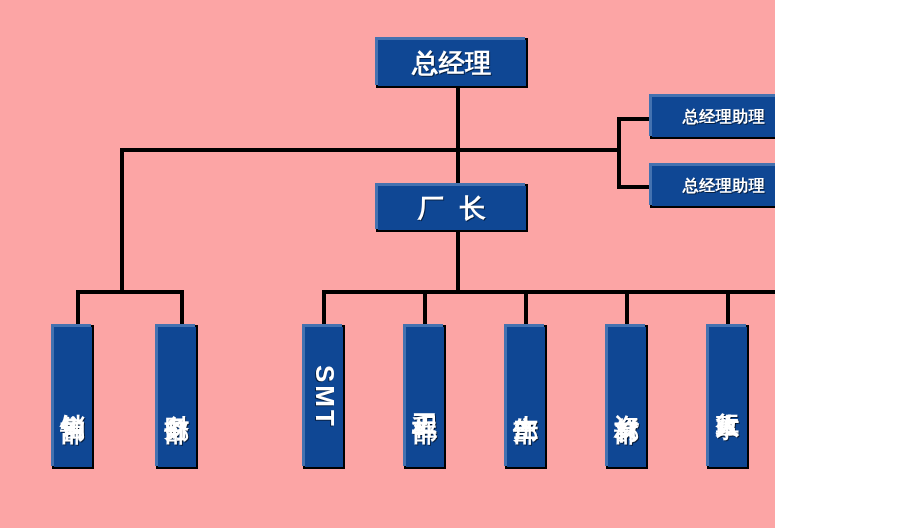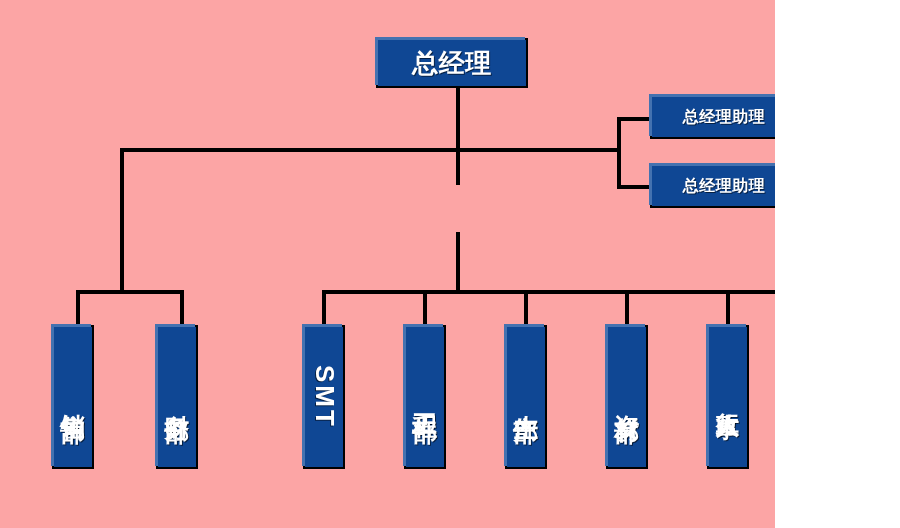--- a/index.html
+++ b/index.html
@@ -138,20 +138,23 @@
   </div>
 
   <div class="node horiz small" style="left:650px; top:95px; width:148px; height:44px;">
     <span class="node-label">总经理助理</span>
   </div>
 
   <div class="node horiz small" style="left:650px; top:164px; width:148px; height:44px;">
     <span class="node-label">总经理助理</span>
   </div>
 
+  <div class="node horiz" style="left:376px; top:184px; width:152px; height:48px;">
+    <span class="node-label">厂  长</span>
+  </div>
 
   <div class="node vert" style="left:52px; top:325px; width:42px; height:144px;">
     <span class="node-label">销售部</span>
   </div>
 
   <div class="node vert" style="left:156px; top:325px; width:42px; height:144px;">
     <span class="node-label">财务部</span>
   </div>
 
   <div class="node vert latin" style="left:303px; top:325px; width:42px; height:144px;">

